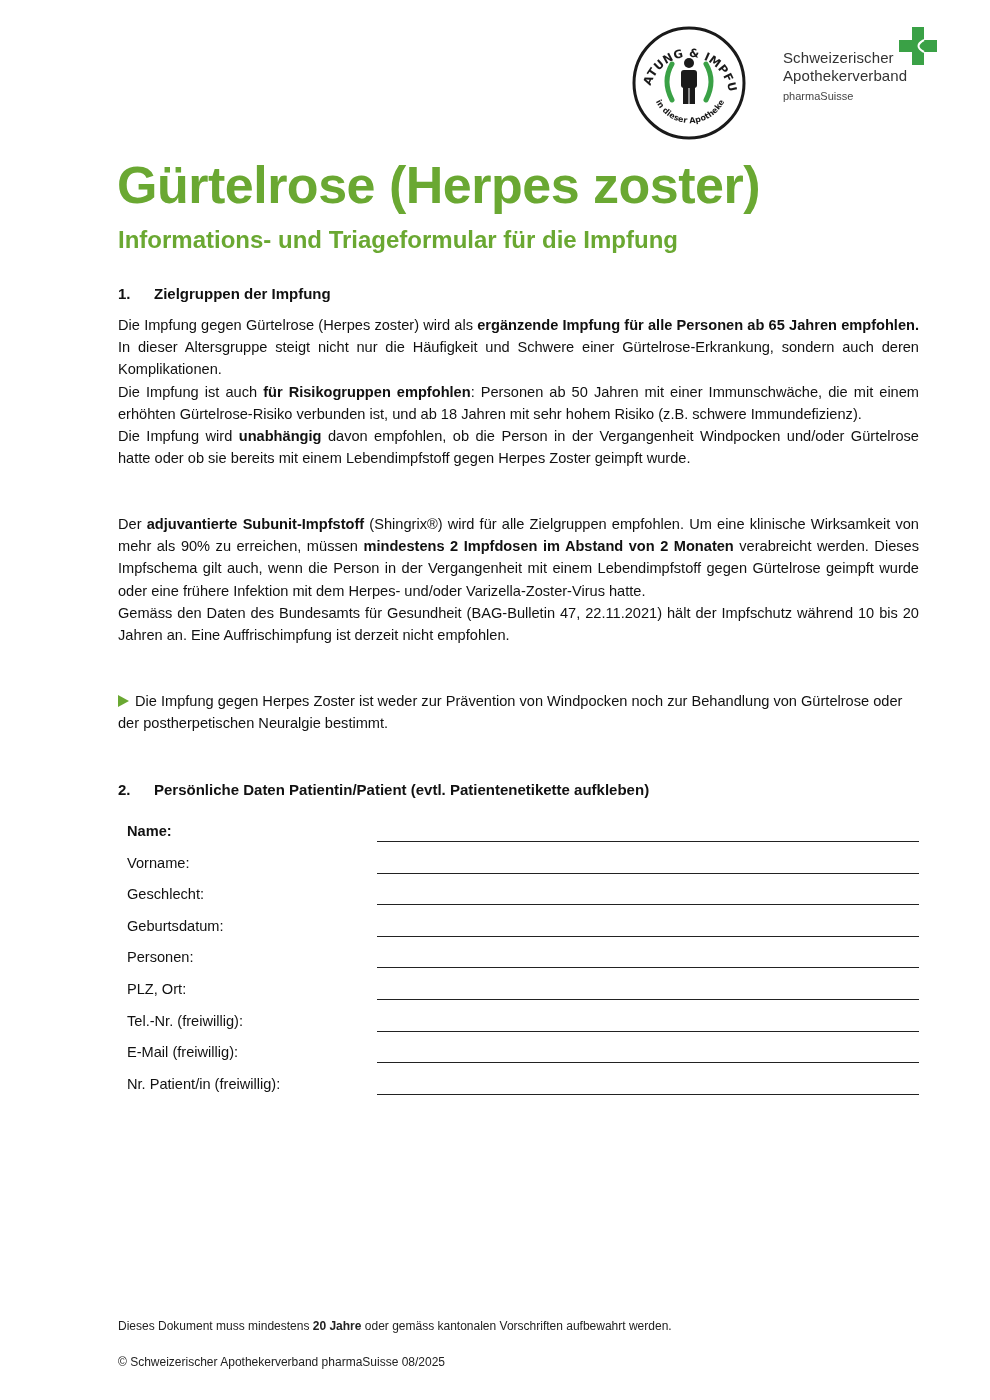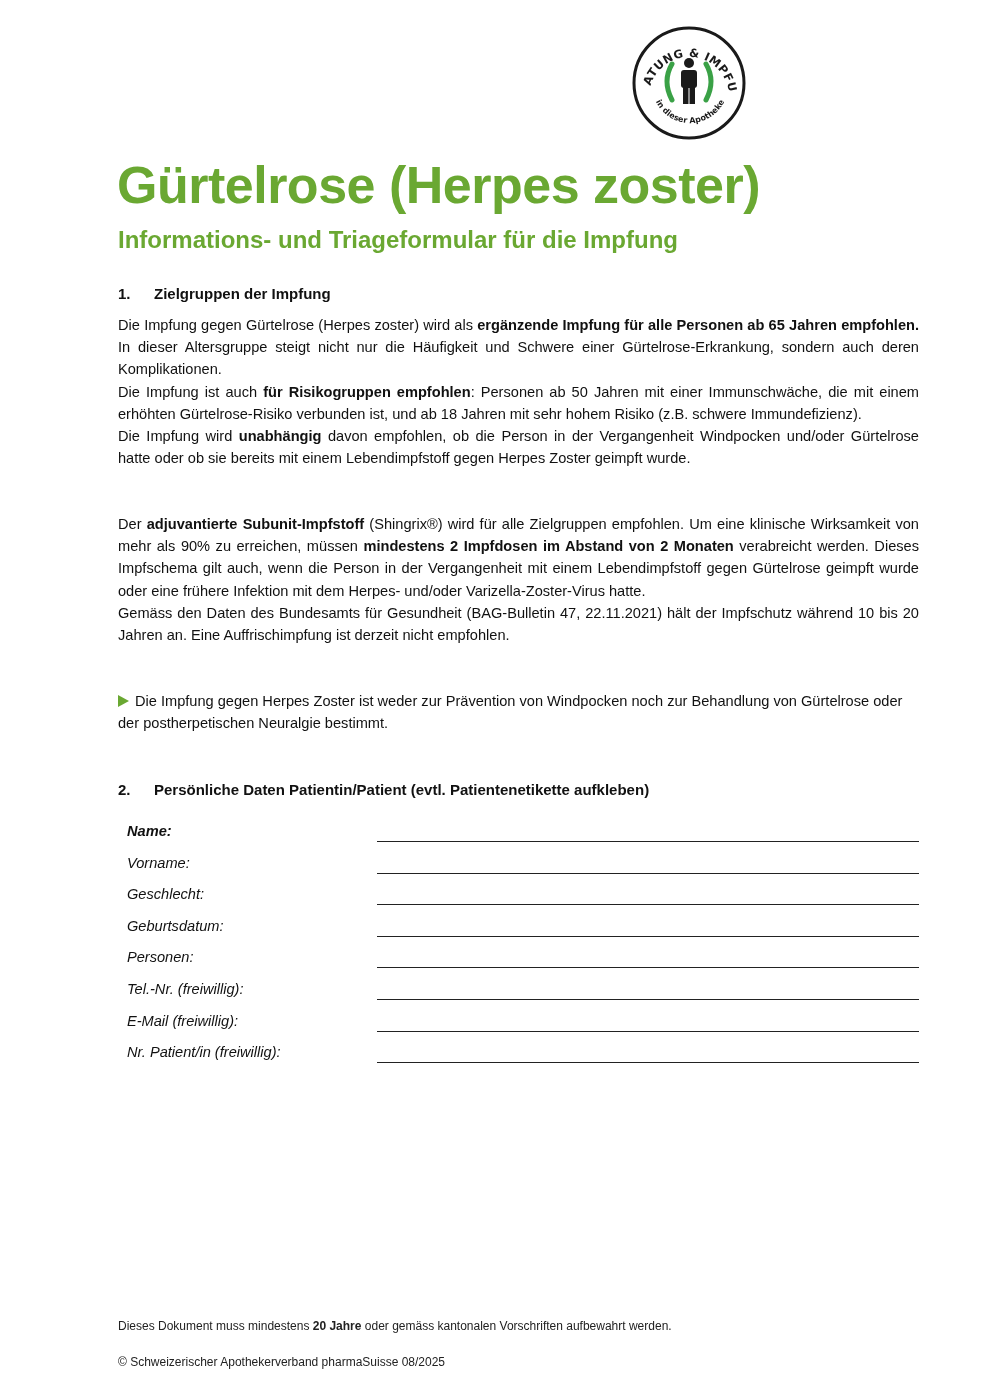--- a/index.html
+++ b/index.html
@@ -22,21 +22,21 @@
     .section-heading { position: absolute; left: 118px; font-size: 15px; font-weight: bold; line-height: 22px; white-space: nowrap; }
     .section-heading .num { display: inline-block; width: 36px; }
     .body-text { position: absolute; left: 118px; width: 801px; font-size: 14.6px; line-height: 22.2px; text-align: justify; }
     .body-text p { margin: 0; }
     .body-text b { font-weight: bold; }
     .note { position: absolute; left: 118px; width: 801px; font-size: 14.6px; line-height: 22.2px; }
     .arrow { display: inline-block; width: 0; height: 0; border-top: 6px solid transparent; border-bottom: 6px solid transparent; border-left: 11px solid #6aa832; margin-right: 6px; vertical-align: -1px; }
 
     
     .form { position: absolute; left: 127px; top: 816px; width: 792px; }
-    .form-row { position: relative; height: 31.6px; font-style: italic; }
+    .form-row { position: relative; height: 31.6px; }
     .form-label { position: absolute; left: 0; top: 5px; font-size: 14.6px; line-height: 20px; white-space: nowrap; }
     .form-label.bold { font-weight: bold; }
     .form-line { position: absolute; left: 250px; right: 0; top: 25px; height: 0; border-bottom: 1px solid #222222; }
 
     
     .footer { position: absolute; left: 118px; font-size: 12px; line-height: 16px; color: #222222; white-space: nowrap; margin-top: 17px; }
     .footer b { font-weight: bold; }
   </style>
 </head>
 <body>
@@ -62,20 +62,32 @@
 
       <g fill="#1a1a1a">
         <circle cx="57" cy="37" r="5"></circle>
         <rect x="49" y="44" width="16" height="18" rx="3"></rect>
         <rect x="51" y="60" width="5.5" height="18"></rect>
         <rect x="57.5" y="60" width="5.5" height="18"></rect>
       </g>
     </svg>
   </div>
 
+  <div class="assoc-logo">
+    <div class="assoc-text">
+      <div>Schweizerischer</div>
+      <div>Apothekerverband</div>
+    </div>
+    <div class="assoc-sub">pharmaSuisse</div>
+    <svg class="assoc-cross" viewBox="0 0 38 38">
+      <rect x="13" y="0" width="12" height="38" fill="#3aa146"></rect>
+      <rect x="0" y="13" width="38" height="12" fill="#3aa146"></rect>
+      <path d="M 25 13 Q 14 19 25 25" fill="none" stroke="#ffffff" stroke-width="2"></path>
+    </svg>
+  </div>
 
   <div class="title">Gürtelrose (Herpes zoster)</div>
   <div class="subtitle">Informations- und Triageformular für die Impfung</div>
 
   <div class="section-heading" style="top:283px;">
     <span class="num">1.</span><span>Zielgruppen der Impfung</span>
   </div>
 
   <div class="body-text" style="top:314px;">
     <p><span>Die Impfung gegen Gürtelrose (Herpes zoster) wird als </span><b>ergänzende Impfung für alle Personen ab 65 Jahren empfohlen.</b><span> In dieser Altersgruppe steigt nicht nur die Häufigkeit und Schwere einer Gürtelrose-Erkrankung, sondern auch deren Komplikationen.</span></p>
@@ -111,20 +123,24 @@
     </div>
     <div class="form-row">
       <span class="form-label">Geburtsdatum:</span>
       <div class="form-line"></div>
     </div>
     <div class="form-row">
       <span class="form-label">Personen:</span>
       <div class="form-line"></div>
     </div>
     <div class="form-row">
+      <span class="form-label">PLZ, Ort:</span>
+      <div class="form-line"></div>
+    </div>
+    <div class="form-row">
       <span class="form-label">Tel.-Nr. (freiwillig):</span>
       <div class="form-line"></div>
     </div>
     <div class="form-row">
       <span class="form-label">E-Mail (freiwillig):</span>
       <div class="form-line"></div>
     </div>
     <div class="form-row">
       <span class="form-label">Nr. Patient/in (freiwillig):</span>
       <div class="form-line"></div>

